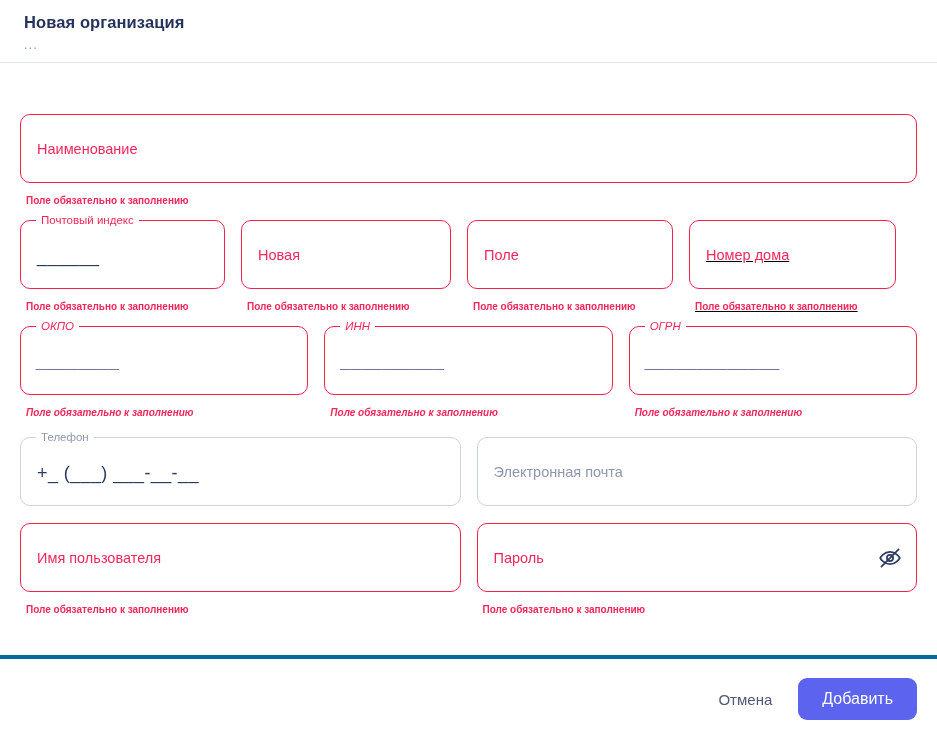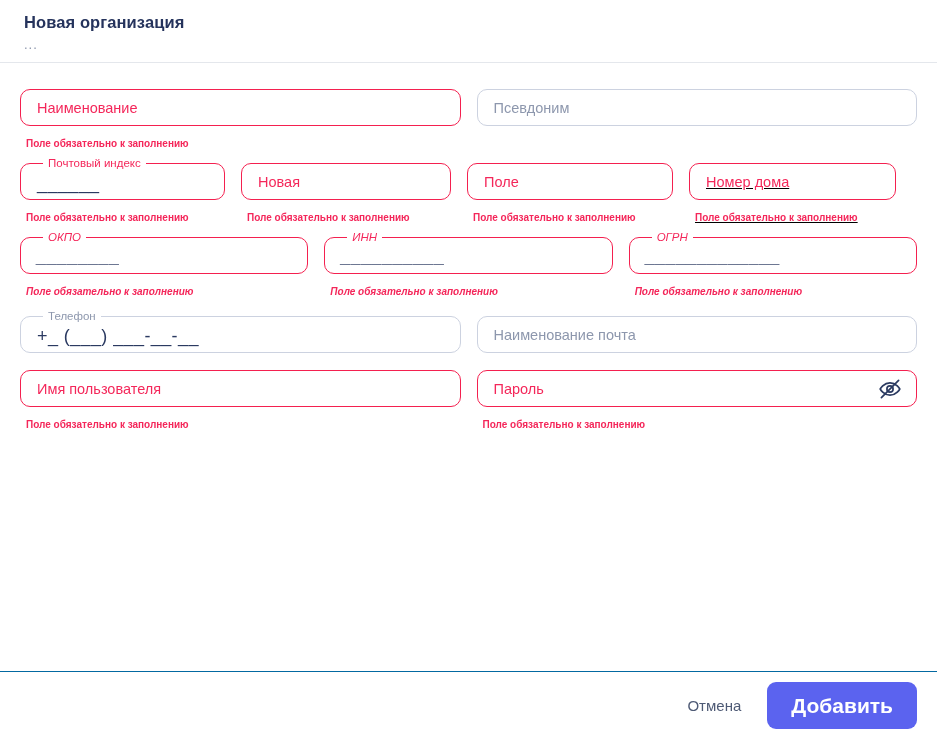--- a/index.html
+++ b/index.html
@@ -11,20 +11,21 @@
     font-family: "Liberation Sans", "DejaVu Sans", sans-serif;
     overflow: hidden;
   }
 
   .dialog {
     width: 937px;
     height: 739px;
     display: flex;
     flex-direction: column;
     background: #ffffff;
+    gap: 25px;
   }
 
   
   .dialog-header {
     padding: 12px 24px 10px 24px;
     border-bottom: 1px solid #e4e7ec;
     flex: 0 0 auto;
   }
   .dialog-title {
     font-size: 16.5px;
@@ -61,21 +62,21 @@
 
   .field {
     position: relative;
     flex: 1 1 0;
     min-width: 0;
   }
 
   
   .control {
     position: relative;
-    height: 37px;
+    height: 69px;
     border: 1.6px solid #ccd2e0;
     border-radius: 10px;
     background: #fff;
     display: flex;
     align-items: center;
     padding: 0 16px;
   }
   .field.error .control { border-color: #f4204f; }
 
   .placeholder {
@@ -94,21 +95,21 @@
     letter-spacing: .4px;
     line-height: 18px;
     white-space: nowrap;
   }
 
   
   .control.notched { padding-top: 2px; }
   .float-label {
     position: absolute;
     top: -7px;
-    left: 22px;
+    left: 15px;
     padding: 0 5px;
     background: #ffffff;
     font-size: 11.5px;
     line-height: 13px;
     color: #8d97ad;
     white-space: nowrap;
   }
   .field.error .float-label { color: #f4275a; }
 
   
@@ -140,22 +141,22 @@
   .w-postal { flex: 0 0 205px; }
   .w-city   { flex: 0 0 210px; }
   .w-street { flex: 0 0 206px; }
   .w-house  { flex: 0 0 207px; text-decoration: underline; }
 
   .w-third { flex: 1 1 0; }
 
   
   .dialog-footer {
     flex: 0 0 auto;
-    border-top: 1px solid #0369a1;
-    height: 68px;
+    border-top: 4px solid #0369a1;
+    height: 84px;
     display: flex;
     align-items: center;
     justify-content: flex-end;
     gap: 10px;
     padding: 0 20px;
   }
   .btn {
     font-family: inherit;
     font-size: 15px;
     border-radius: 9px;
@@ -165,22 +166,21 @@
   }
   .btn-text {
     background: transparent;
     color: #4e5a75;
     padding: 12px 16px;
   }
   .btn-primary {
     background: #5b63ef;
     color: #ffffff;
     padding: 13px 24px;
-    font-size: 21px;
-    font-weight: bold;
+    font-size: 16px;
   }
 </style>
 </head>
 <body>
 
 <div class="dialog">
 
   <div class="dialog-header">
     <div class="dialog-title">Новая организация</div>
     <div class="dialog-subtitle">...</div>
@@ -190,25 +190,20 @@
 
     <div class="form-row row-gap-1">
 
       <div class="field error">
         <div class="control">
           <span class="placeholder">Наименование</span>
         </div>
         <div class="error-text">Поле обязательно к заполнению</div>
       </div>
 
-      <div class="field">
-        <div class="control">
-          <span class="placeholder">Псевдоним</span>
-        </div>
-      </div>
 
     </div>
 
     <div class="form-row row-gap-2">
 
       <div class="field error w-postal">
         <div class="control notched">
           <span class="float-label">Почтовый индекс</span>
           <span class="mask">______</span>
         </div>
@@ -270,21 +265,21 @@
 
       <div class="field">
         <div class="control notched">
           <span class="float-label">Телефон</span>
           <span class="mask">+_ (___) ___-__-__</span>
         </div>
       </div>
 
       <div class="field">
         <div class="control">
-          <span class="placeholder">Наименование почта</span>
+          <span class="placeholder">Электронная почта</span>
         </div>
       </div>
 
     </div>
 
     <div class="form-row">
 
       <div class="field error">
         <div class="control">
           <span class="placeholder">Имя пользователя</span>

